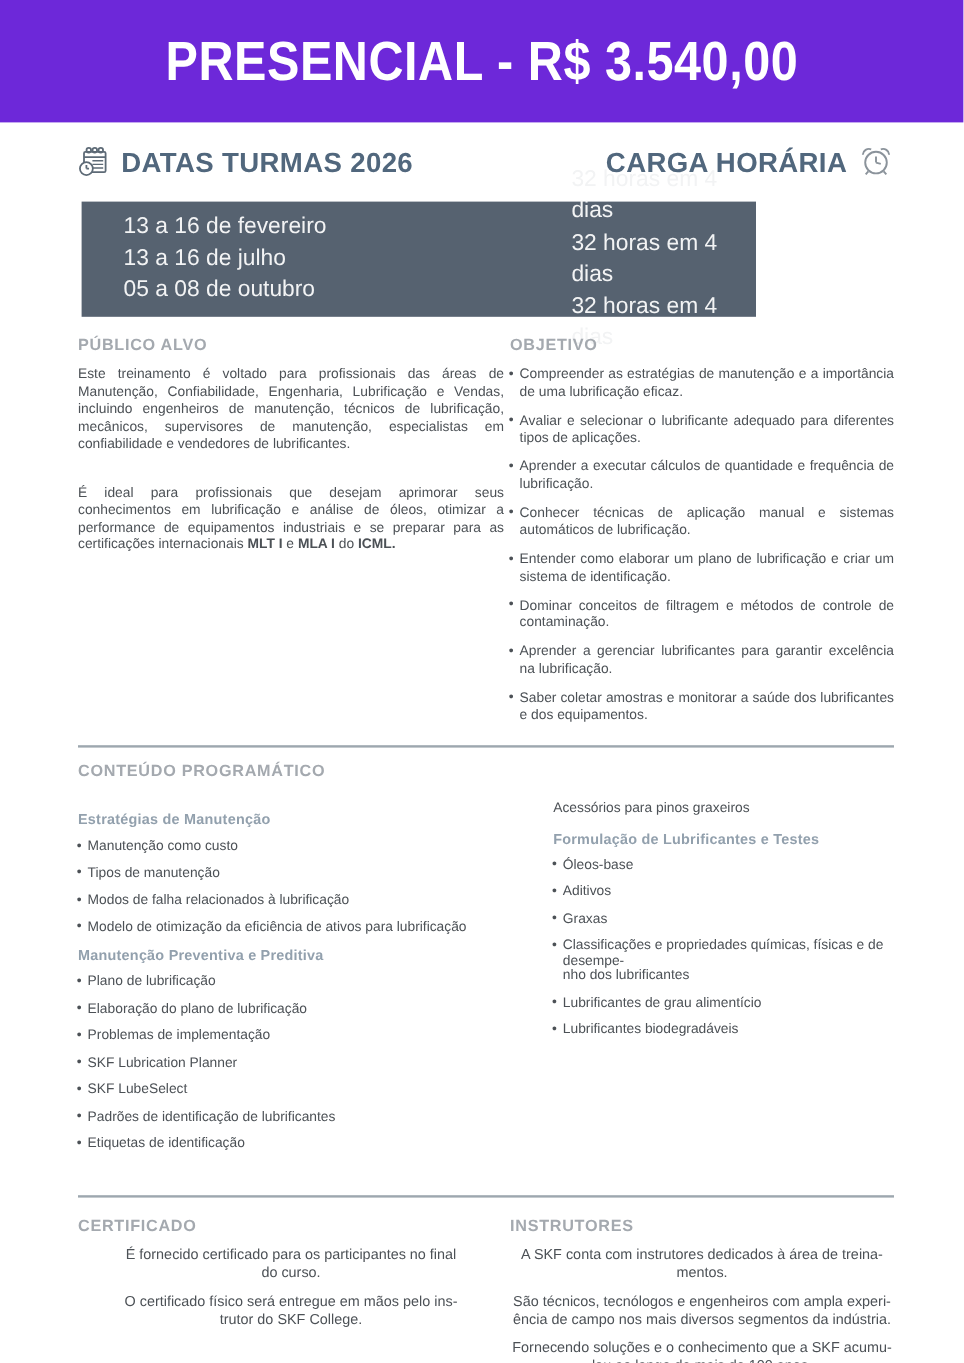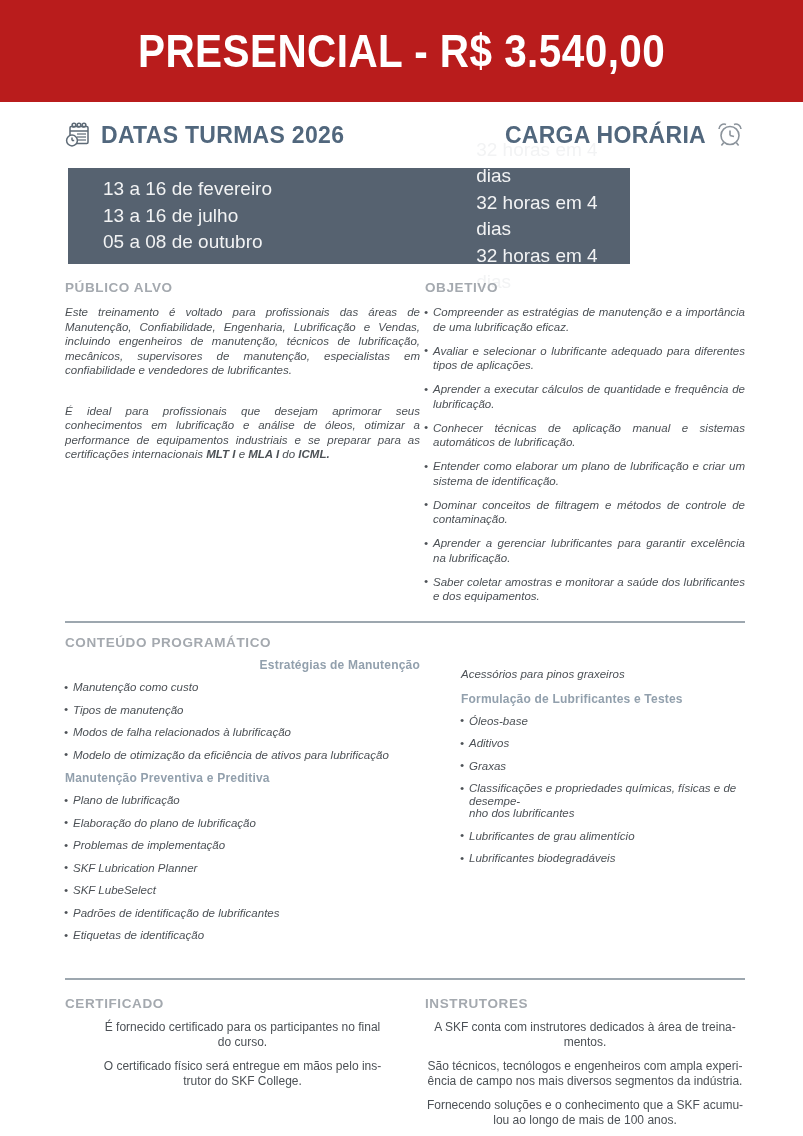--- a/index.html
+++ b/index.html
@@ -3,21 +3,21 @@
 <meta charset="utf-8">
 <style>
   * { margin:0; padding:0; box-sizing:border-box; }
   html,body { background:#ffffff; }
   body {
     width:803px; height:1136px; overflow:hidden;
     font-family:"Liberation Sans", sans-serif;
     color:#4c5156;
   }
   .banner {
-    height:102px; background:#b91c1c;
+    height:102px; background:#6d28d9;
     display:flex; align-items:center; justify-content:center;
   }
   .banner-title {
     color:#ffffff; font-size:46px; font-weight:bold; letter-spacing:.5px;
     transform:scaleX(.88); white-space:nowrap;
   }
   .content { padding:0 58px 0 65px; }
   .header-row {
     margin-top:14px; height:38px;
     display:flex; justify-content:space-between; align-items:center;
@@ -35,31 +35,31 @@
   }
   .sched-col { font-size:19px; line-height:26.5px; font-weight:400; }
   .sched-dates { padding-left:35px; width:427px; }
   .cols {
     display:grid; grid-template-columns:355px 320px; column-gap:5px;
     margin-top:16px;
   }
   .sec-title {
     font-size:13.5px; font-weight:bold; color:#a4a9af; letter-spacing:.6px;
   }
-  .body-text { font-size:11.5px; line-height:14.5px; color:#4c5156; text-align:justify;font-style:italic; }
+  .body-text { font-size:11.5px; line-height:14.5px; color:#4c5156; text-align:justify; }
   .pre { white-space:pre-line; }
   .para1 { margin-top:10px; }
   .para2 { margin-top:26px; }
   .blist { margin-top:10px; }
   .blist .item { position:relative; padding-left:8px; margin-bottom:9.5px; }
   .blist .item::before { content:"\2022"; position:absolute; left:-1px; top:-0.5px; }
   .conteudo { margin-top:12px; }
   .conteudo-cols { display:grid; grid-template-columns:355px 320px; column-gap:5px; margin-top:4px; }
   .subhead { font-size:12px; font-weight:bold; color:#92a0ad; letter-spacing:.2px; }
-  .sh1 { margin-top:4px;text-align:right; }
+  .sh1 { margin-top:22px; }
   .sh2 { margin-top:7px; }
   .clist { margin-top:9px; }
   .clist .item { position:relative; padding-left:8px; margin-bottom:10px; line-height:12.5px; text-align:left; }
   .clist .item::before { content:"\2022"; position:absolute; left:-1px; top:-0.5px; }
   .right-col-offset { padding-top:14px; padding-left:4px;margin-left:32px; }
   .intro-item { font-size:11.5px; line-height:12.5px; }
   .right-col-offset .subhead { margin-top:11px; }
   .divider { border:none; border-top:2px solid #9da7af; }
   .div1 { margin:8px 58px 0 65px; }
   .div2 { margin:26px 58px 0 65px; }

